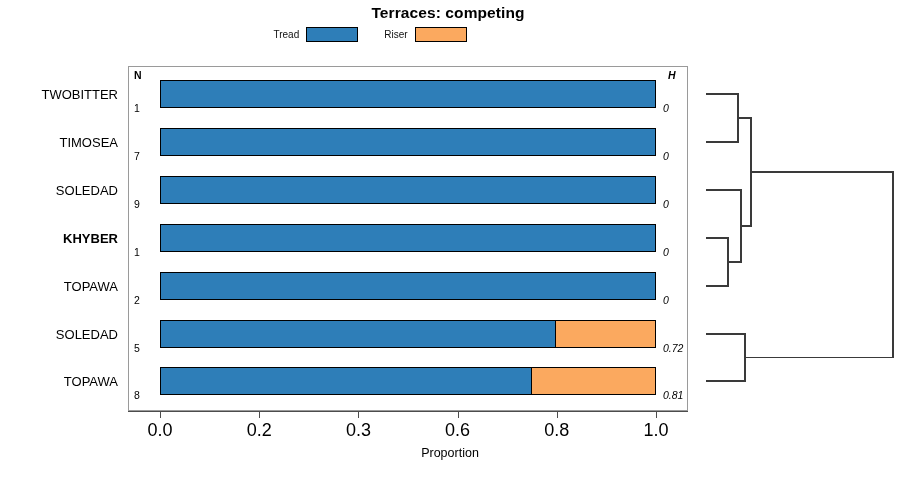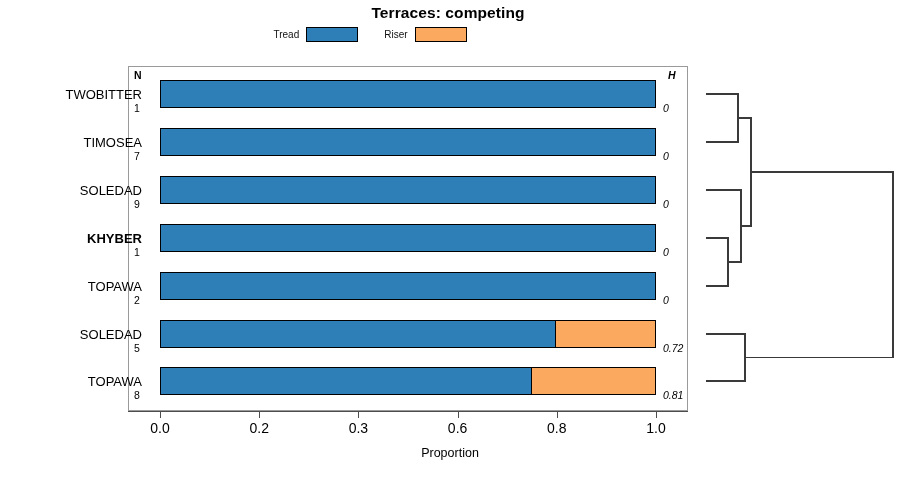--- a/index.html
+++ b/index.html
@@ -64,21 +64,20 @@
     border: 1px solid #9a9a9a;
     box-sizing: border-box;
     background: #ffffff;
   }
   .rowlabels {
     position: absolute;
     left: 0;
     top: 66px;
     width: 124px;
     height: 345px;
-    padding-left: 24px;
   }
   .row-label {
     position: absolute;
     right: 6px;
     text-align: right;
     font-size: 13px;
     white-space: nowrap;
     transform: translateY(-50%);
   }
   .row-label.bold { font-weight: bold; }
@@ -135,21 +134,21 @@
   .tick {
     position: absolute;
     top: 411px;
     width: 1px;
     height: 7px;
     background: #4d4d4d;
   }
   .tick-label {
     position: absolute;
     top: 420px;
-    font-size: 14px;
+    font-size: 18px;
     transform: translateX(-50%);
     white-space: nowrap;
   }
   .axis-title {
     position: absolute;
     left: 0;
     top: 446px;
     width: 900px;
     text-align: center;
     font-size: 12.5px;

